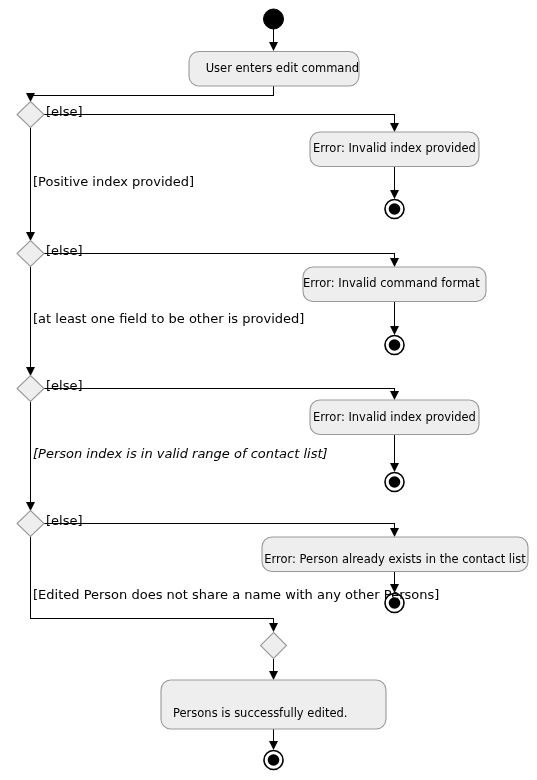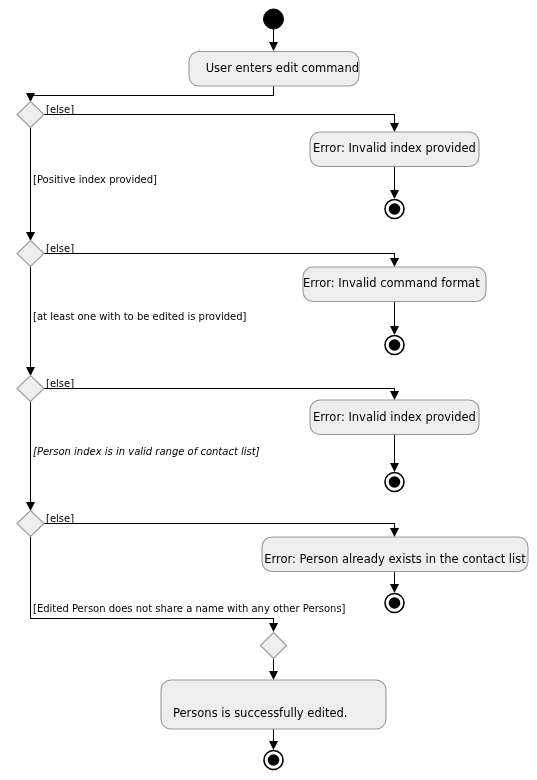--- a/index.html
+++ b/index.html
@@ -65,21 +65,21 @@
     font-size: 11.5px;
     color: #000000;
     line-height: 15px;
     white-space: pre;
     text-align: center;
     pointer-events: none;
   }
   .guard-text {
     position: absolute;
     font-family: "DejaVu Sans", sans-serif;
-    font-size: 10px;
+    font-size: 13px;
     color: #000000;
     white-space: nowrap;
     pointer-events: none;
   }
 </style>
 </head>
 <body>
 
 <div id="diagram-root">
 
@@ -179,30 +179,30 @@
   <div class="guard-text" style="left:46px; top:104px;">[else]</div>
 
   <div class="node-text" style="left:310px; top:141px; width:169px;">Error: Invalid index provided</div>
 
   <div class="guard-text" style="left:33px; top:174px;">[Positive index provided]</div>
 
   <div class="guard-text" style="left:46px; top:243px;">[else]</div>
 
   <div class="node-text" style="left:303px; top:276px; width:163px;">Error: Invalid command format</div>
 
-  <div class="guard-text" style="left:33px; top:311px;">[at least one with to be edited is provided]</div>
+  <div class="guard-text" style="left:33px; top:311px;">[at least one field to be other is provided]</div>
 
   <div class="guard-text" style="left:46px; top:378px;">[else]</div>
 
   <div class="node-text" style="left:310px; top:410px; width:169px;">Error: Invalid index provided</div>
 
   <div class="guard-text" style="left:33px; top:446px;font-style:italic;">[Person index is in valid range of contact list]</div>
 
   <div class="guard-text" style="left:46px; top:513px;">[else]</div>
 
   <div class="node-text" style="left:262px; top:552px; width:266px;">Error: Person already exists in the contact list</div>
 
-  <div class="guard-text" style="left:33px; top:587px;margin-top:16px;">[Edited Person does not share a name with any other Persons]</div>
+  <div class="guard-text" style="left:33px; top:587px;">[Edited Person does not share a name with any other Persons]</div>
 
 
   <div class="node-text" style="left:173px; top:706px; width:201px; text-align:left;">Persons is successfully edited.</div>
 
 </div>
 
 </body></html>

